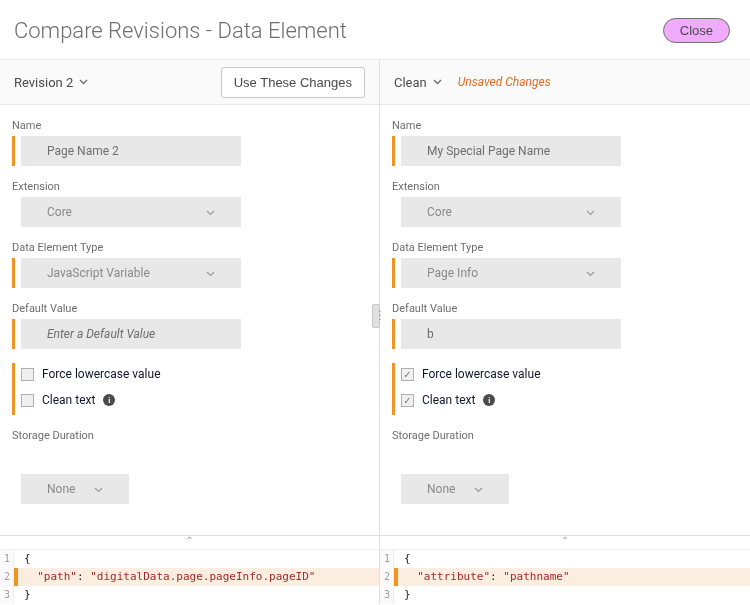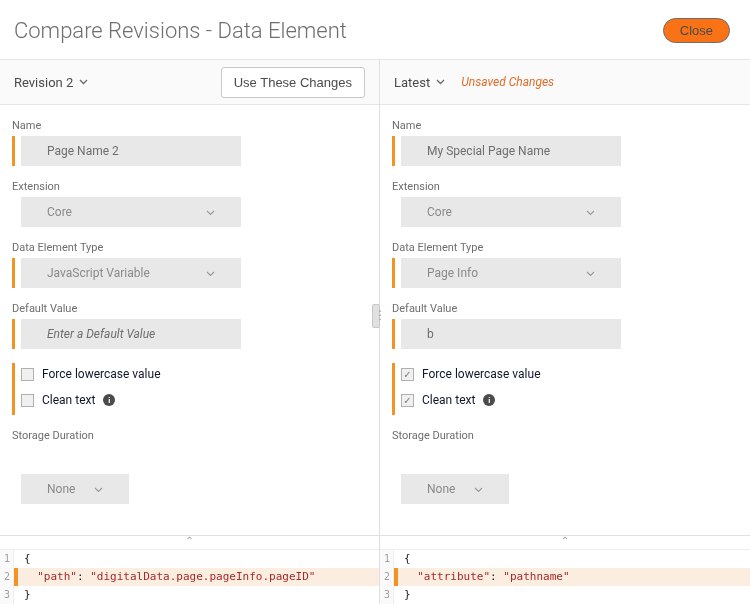--- a/index.html
+++ b/index.html
@@ -18,21 +18,21 @@
     align-items: center;
     padding: 18px 20px 16px 14px;
   }
   .title {
     font-size: 22px;
     font-weight: 300;
     color: #6e6e6e;
   }
   .close-btn {
     border: 1.5px solid #6e6e6e;
-    background: #f97316;
+    background: #f0abfc;
     border-radius: 14px;
     padding: 4px 16px;
     font-size: 13px;
     color: #4b4b4b;
     cursor: pointer;
     text-align: center;
   }
   .panes {
     display: flex;
     height: 545px;
@@ -353,21 +353,21 @@
           </div>
         </div>
     </div>
 
     <div class="divider-handle"></div>
   </div>
 
   <div class="pane pane-right">
     <div class="pane-header">
       <div class="rev-select">
-        <span>Latest</span>
+        <span>Clean</span>
         <span class="chev-down">
             <svg width="9" height="6" viewBox="0 0 9 6">
               <path d="M1 1 L4.5 4.5 L8 1" stroke="#6e6e6e" stroke-width="1.4" fill="none"></path>
             </svg>
           </span>
       </div>
       <span class="unsaved">Unsaved Changes</span>
     </div>
 
     <div class="form-area">

